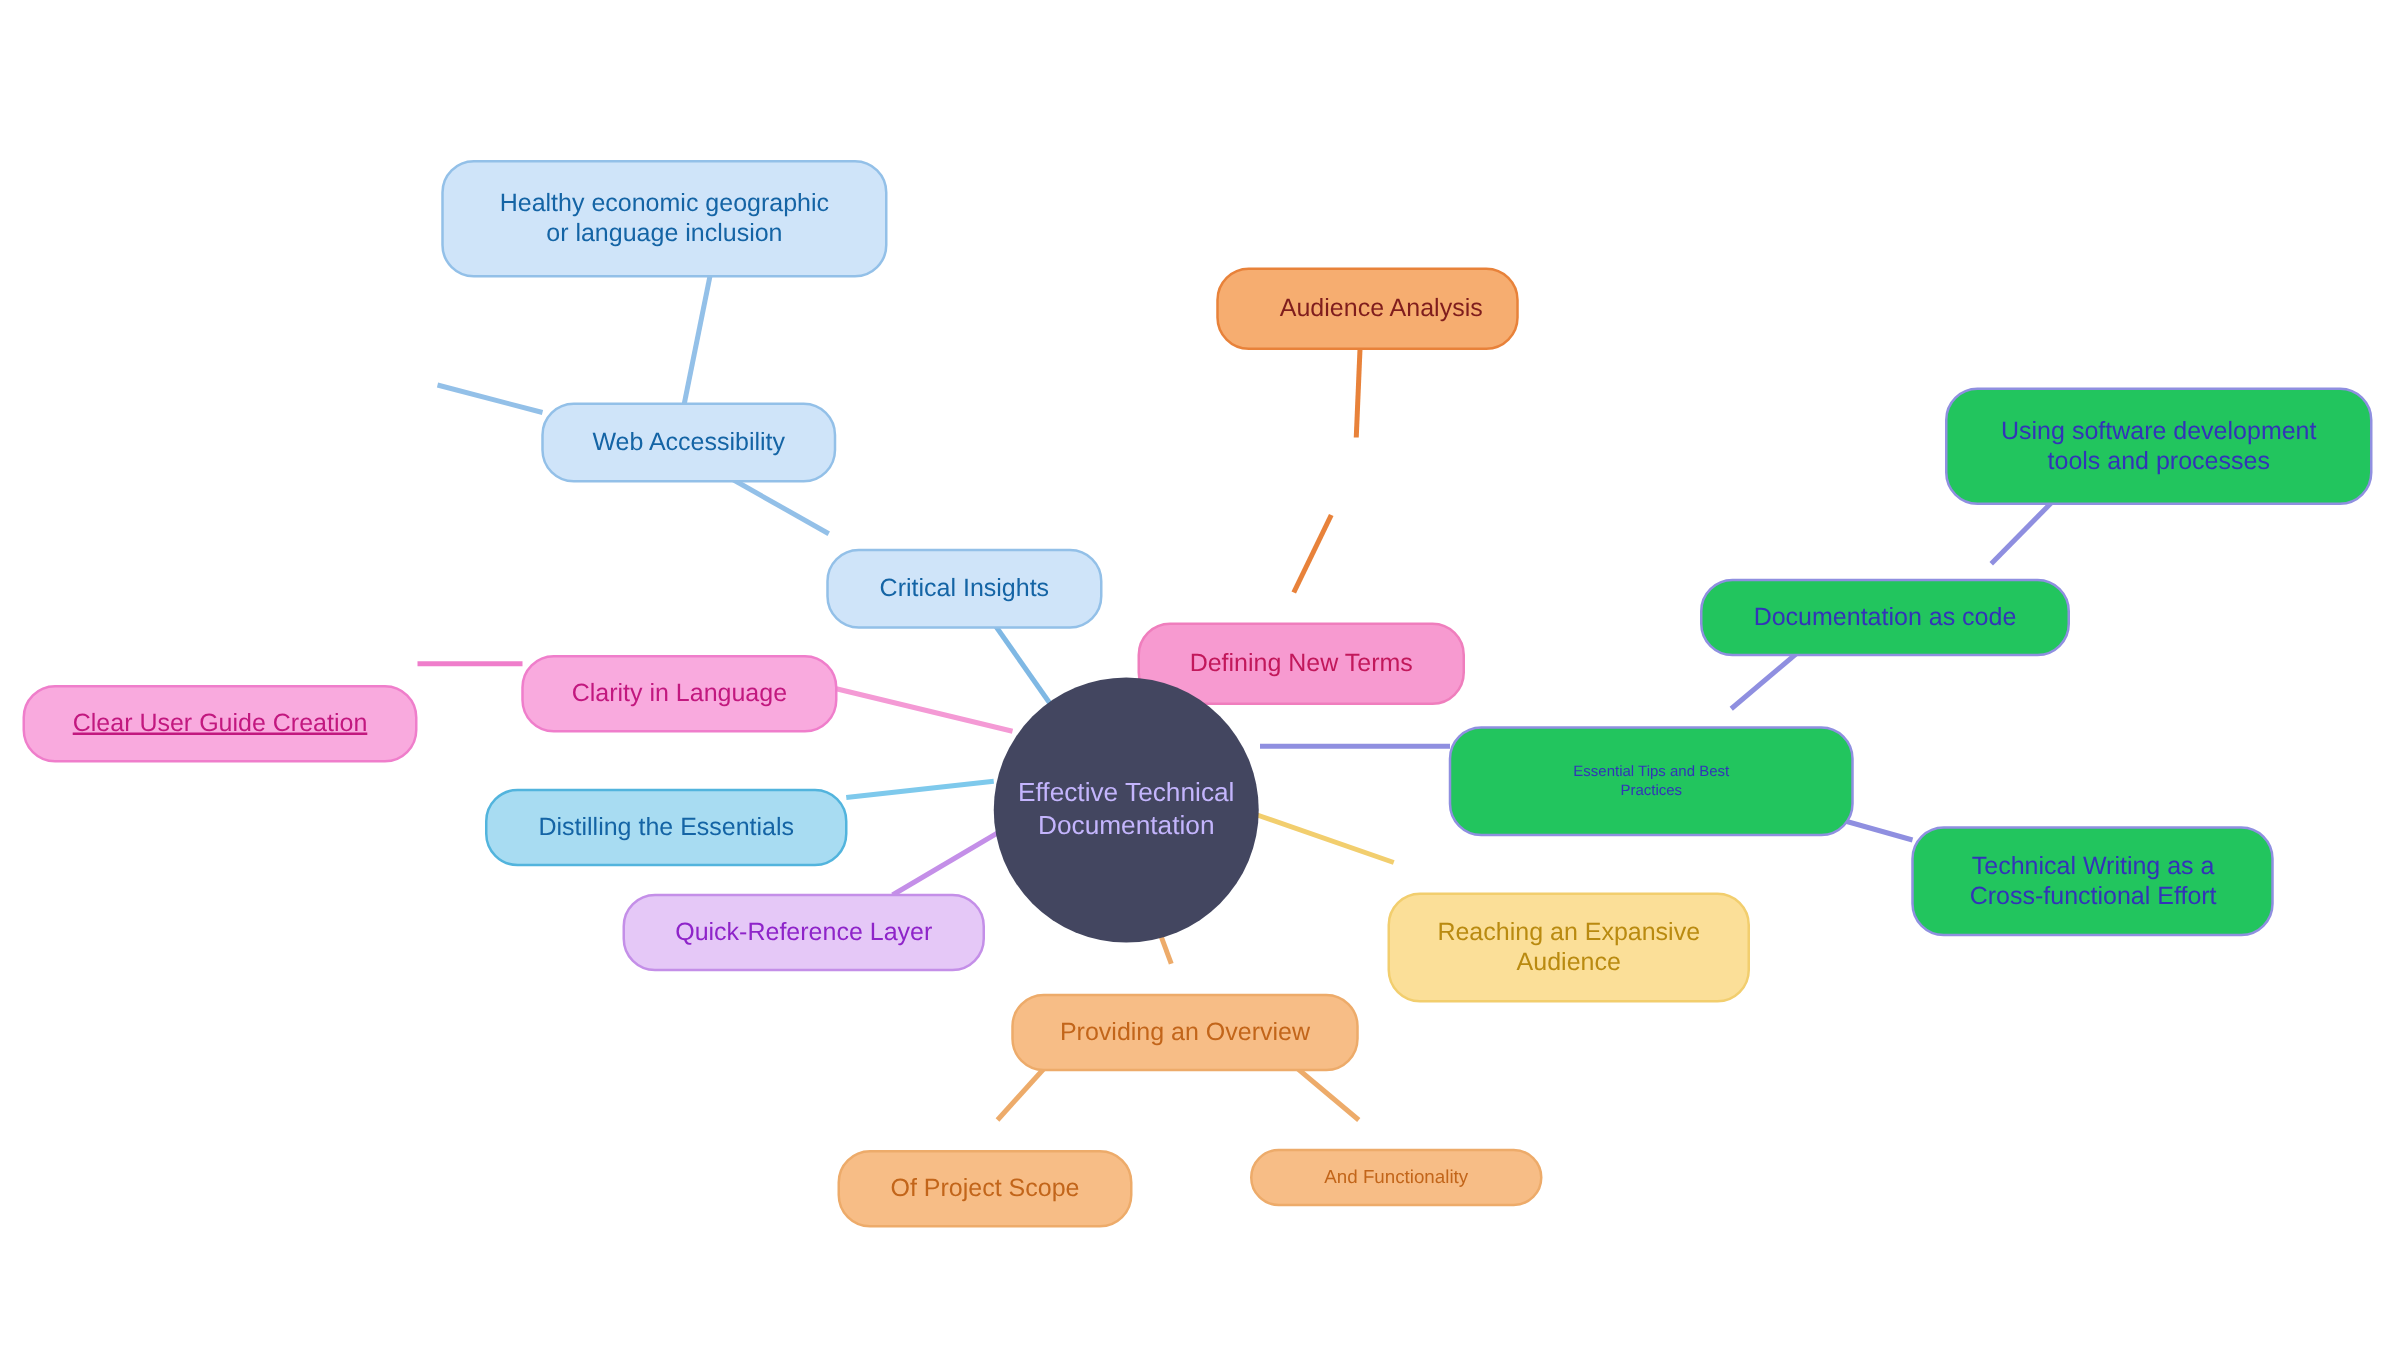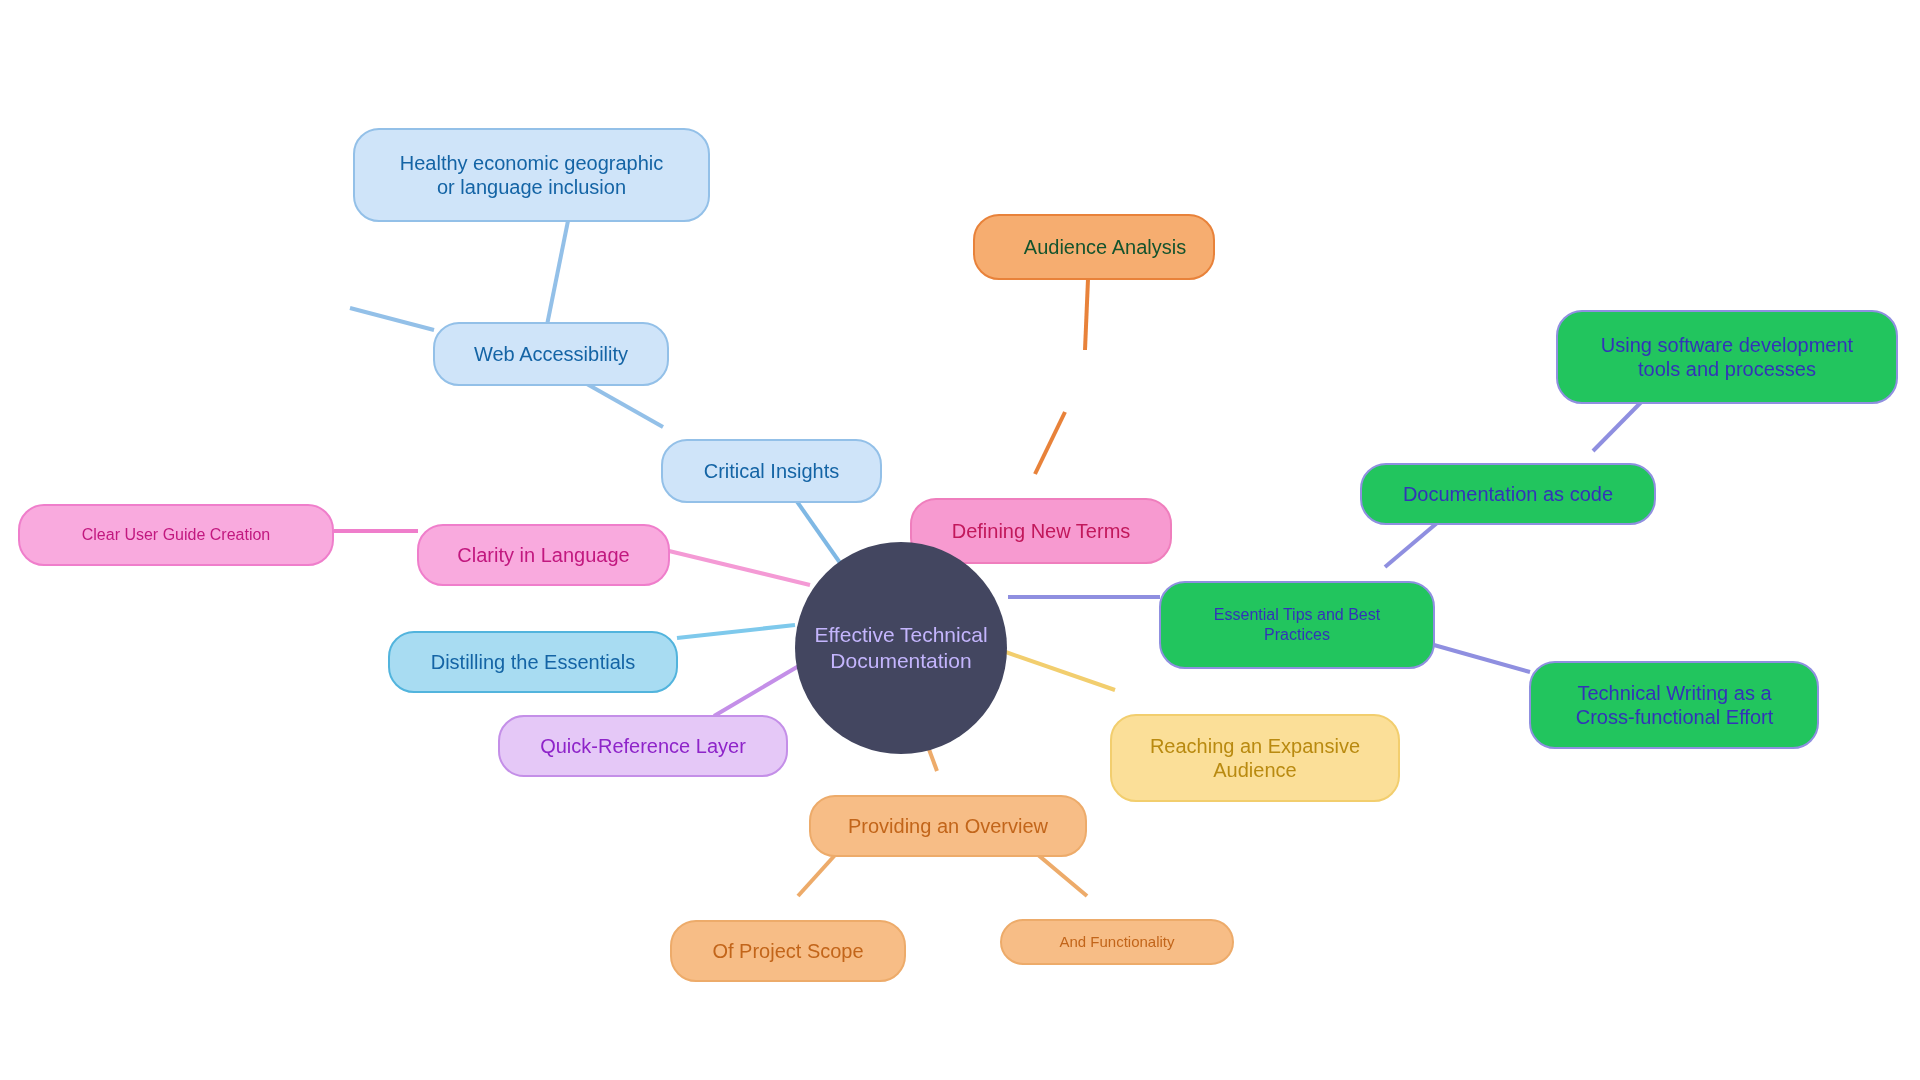--- a/index.html
+++ b/index.html
@@ -38,21 +38,21 @@
     z-index: 5;
     margin-top: 24px;
   }
   .node.root {
     border-radius: 50%;
     border-width: 0;
     z-index: 6;
   }
   
   .c-blue      { background: #cfe4f9; border-color: #93c0e8; color: #1464a5; }
-  .c-orange    { background: #f6ad70; border-color: #e8823a; color: #14532d; padding-left: 36px; }
+  .c-orange    { background: #f6ad70; border-color: #e8823a; color: #7f1d1d; padding-left: 36px; }
   .c-orange-lt { background: #f7bd86; border-color: #edab6a; color: #c2651a; }
   .c-pink      { background: #f9aade; border-color: #ef7ecb; color: #c2187f; }
   .c-pink-dk   { background: #f79ad0; border-color: #ef7ebd; color: #c2185b; }
   .c-peri      { background: #22c55e; border-color: #8f8fe0; color: #3333b8; }
   .c-violet    { background: #e5c8f7; border-color: #c48fe8; color: #8e24c9; }
   .c-cyan      { background: #a8dcf2; border-color: #52b4dd; color: #1464a5; }
   .c-yellow    { background: #fbdf98; border-color: #f2ce6e; color: #b98a10; }
   .c-root      { background: #434660; color: #c4b5fd; }
 </style>
 </head>
@@ -111,21 +111,21 @@
 
   <div class="node c-orange" style="left:973px; top:190px; width:242px; height:66px; font-size:20px;">
     <span>Audience Analysis</span>
   </div>
 
 
   <div class="node c-pink-dk" style="left:910px; top:474px; width:262px; height:66px; font-size:20px;">
     <span>Defining New Terms</span>
   </div>
 
-  <div class="node c-pink" style="left:18px; top:480px; width:316px; height:62px; font-size:16px;">
+  <div class="node c-pink" style="left:18px; top:524px; width:316px; height:62px; font-size:20px;text-decoration:underline;">
     <span>Clear User Guide Creation</span>
   </div>
 
   <div class="node c-pink" style="left:417px; top:500px; width:253px; height:62px; font-size:20px;">
     <span>Clarity in Language</span>
   </div>
 
   <div class="node c-cyan" style="left:388px; top:607px; width:290px; height:62px; font-size:20px;">
     <span>Distilling the Essentials</span>
   </div>
@@ -144,21 +144,21 @@
 
   <div class="node c-orange-lt" style="left:1000px; top:895px; width:234px; height:46px; font-size:15px;">
     <span>And Functionality</span>
   </div>
 
   <div class="node c-yellow" style="left:1110px; top:690px; width:290px; height:88px; font-size:20px;">
     <span>Reaching an Expansive
 Audience</span>
   </div>
 
-  <div class="node c-peri" style="left:1159px; top:557px; width:276px; height:88px; font-size:16px;">
+  <div class="node c-peri" style="left:1159px; top:557px; width:324px; height:88px; font-size:12px;">
     <span>Essential Tips and Best
 Practices</span>
   </div>
 
   <div class="node c-peri" style="left:1360px; top:439px; width:296px; height:62px; font-size:20px;">
     <span>Documentation as code</span>
   </div>
 
   <div class="node c-peri" style="left:1556px; top:286px; width:342px; height:94px; font-size:20px;">
     <span>Using software development

